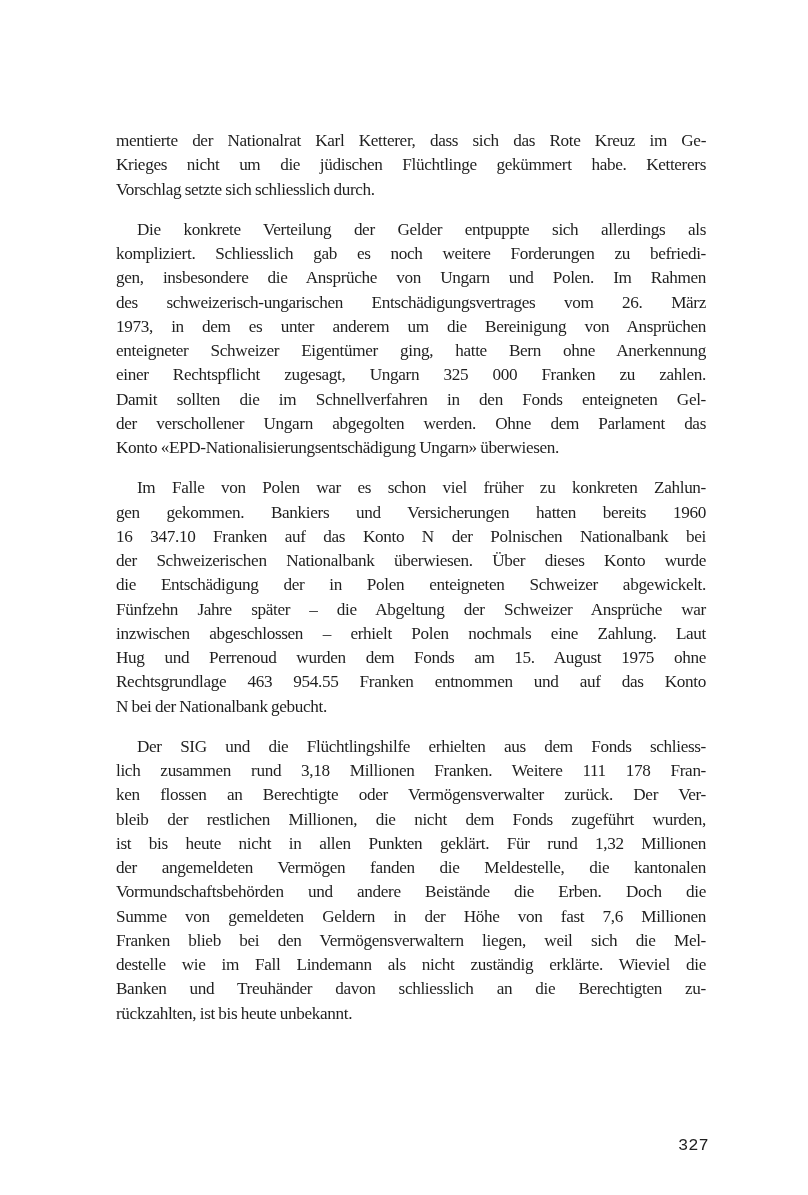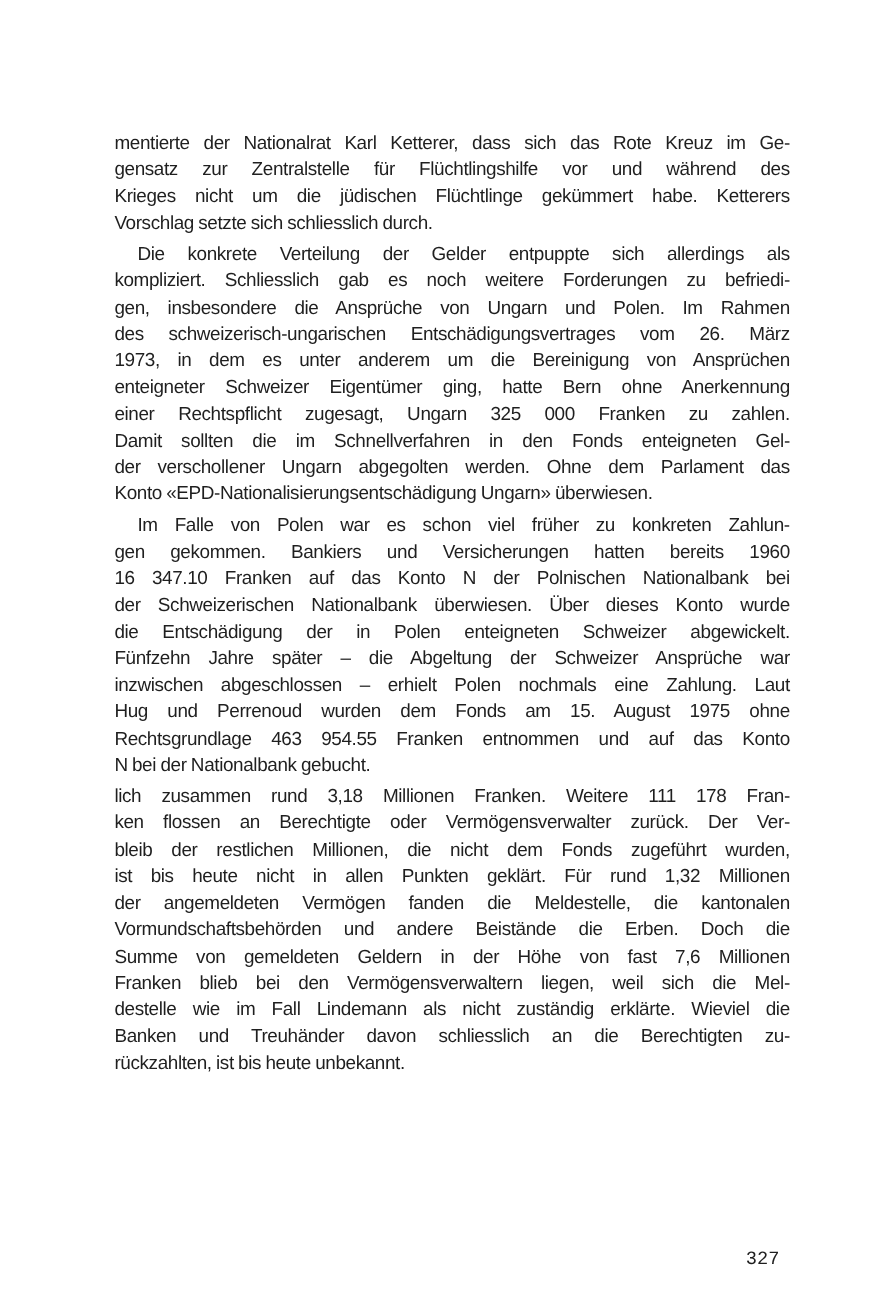--- a/index.html
+++ b/index.html
@@ -8,25 +8,25 @@
     background: #ffffff;
     position: relative;
     overflow: hidden;
   }
   .page {
     position: absolute;
     left: 100px; top: 113px;
     width: 622px;
   }
   .para {
-    font-family: Liberation Sans, sans-serif;
+    font-family: Liberation Serif, serif;
     font-size: 17.2px;
     line-height: 24.25px;
     color: #1f1f1f;
-    margin: 4px;
+    margin: 16px;
     text-align: justify;
     hyphens: manual;
     letter-spacing: -0.35px;
     word-spacing: -0.5px;
   }
   .line {
     display: block;
     text-align: justify;
     text-align-last: justify;
     white-space: nowrap;
@@ -42,21 +42,20 @@
     font-size: 17px;
     color: #1f1f1f;
   }
 </style>
 </head>
 <body>
 
 <div class="page">
   <div class="para">
     <span class="line">mentierte der Nationalrat Karl Ketterer, dass sich das Rote Kreuz im Ge-</span>
-    <span class="line">gensatz zur Zentralstelle für Flüchtlingshilfe vor und während des</span>
     <span class="line">Krieges nicht um die jüdischen Flüchtlinge gekümmert habe. Ketterers</span>
     <span class="line last">Vorschlag setzte sich schliesslich durch.</span>
   </div>
 
   <div class="para">
     <span class="line indent">Die konkrete Verteilung der Gelder entpuppte sich allerdings als</span>
     <span class="line">kompliziert. Schliesslich gab es noch weitere Forderungen zu befriedi-</span>
     <span class="line">gen, insbesondere die Ansprüche von Ungarn und Polen. Im Rahmen</span>
     <span class="line">des schweizerisch-ungarischen Entschädigungsvertrages vom 26. März</span>
     <span class="line">1973, in dem es unter anderem um die Bereinigung von Ansprüchen</span>
@@ -74,20 +73,21 @@
     <span class="line">der Schweizerischen Nationalbank überwiesen. Über dieses Konto wurde</span>
     <span class="line">die Entschädigung der in Polen enteigneten Schweizer abgewickelt.</span>
     <span class="line">Fünfzehn Jahre später – die Abgeltung der Schweizer Ansprüche war</span>
     <span class="line">inzwischen abgeschlossen – erhielt Polen nochmals eine Zahlung. Laut</span>
     <span class="line">Hug und Perrenoud wurden dem Fonds am 15. August 1975 ohne</span>
     <span class="line">Rechtsgrundlage 463 954.55 Franken entnommen und auf das Konto</span>
     <span class="line last">N bei der Nationalbank gebucht.</span>
   </div>
 
   <div class="para">
+    <span class="line indent">Der SIG und die Flüchtlingshilfe erhielten aus dem Fonds schliess-</span>
     <span class="line">lich zusammen rund 3,18 Millionen Franken. Weitere 111 178 Fran-</span>
     <span class="line">ken flossen an Berechtigte oder Vermögensverwalter zurück. Der Ver-</span>
     <span class="line">bleib der restlichen Millionen, die nicht dem Fonds zugeführt wurden,</span>
     <span class="line">ist bis heute nicht in allen Punkten geklärt. Für rund 1,32 Millionen</span>
     <span class="line">der angemeldeten Vermögen fanden die Meldestelle, die kantonalen</span>
     <span class="line">Vormundschaftsbehörden und andere Beistände die Erben. Doch die</span>
     <span class="line">Summe von gemeldeten Geldern in der Höhe von fast 7,6 Millionen</span>
     <span class="line">Franken blieb bei den Vermögensverwaltern liegen, weil sich die Mel-</span>
     <span class="line">destelle wie im Fall Lindemann als nicht zuständig erklärte. Wieviel die</span>
     <span class="line">Banken und Treuhänder davon schliesslich an die Berechtigten zu-</span>

